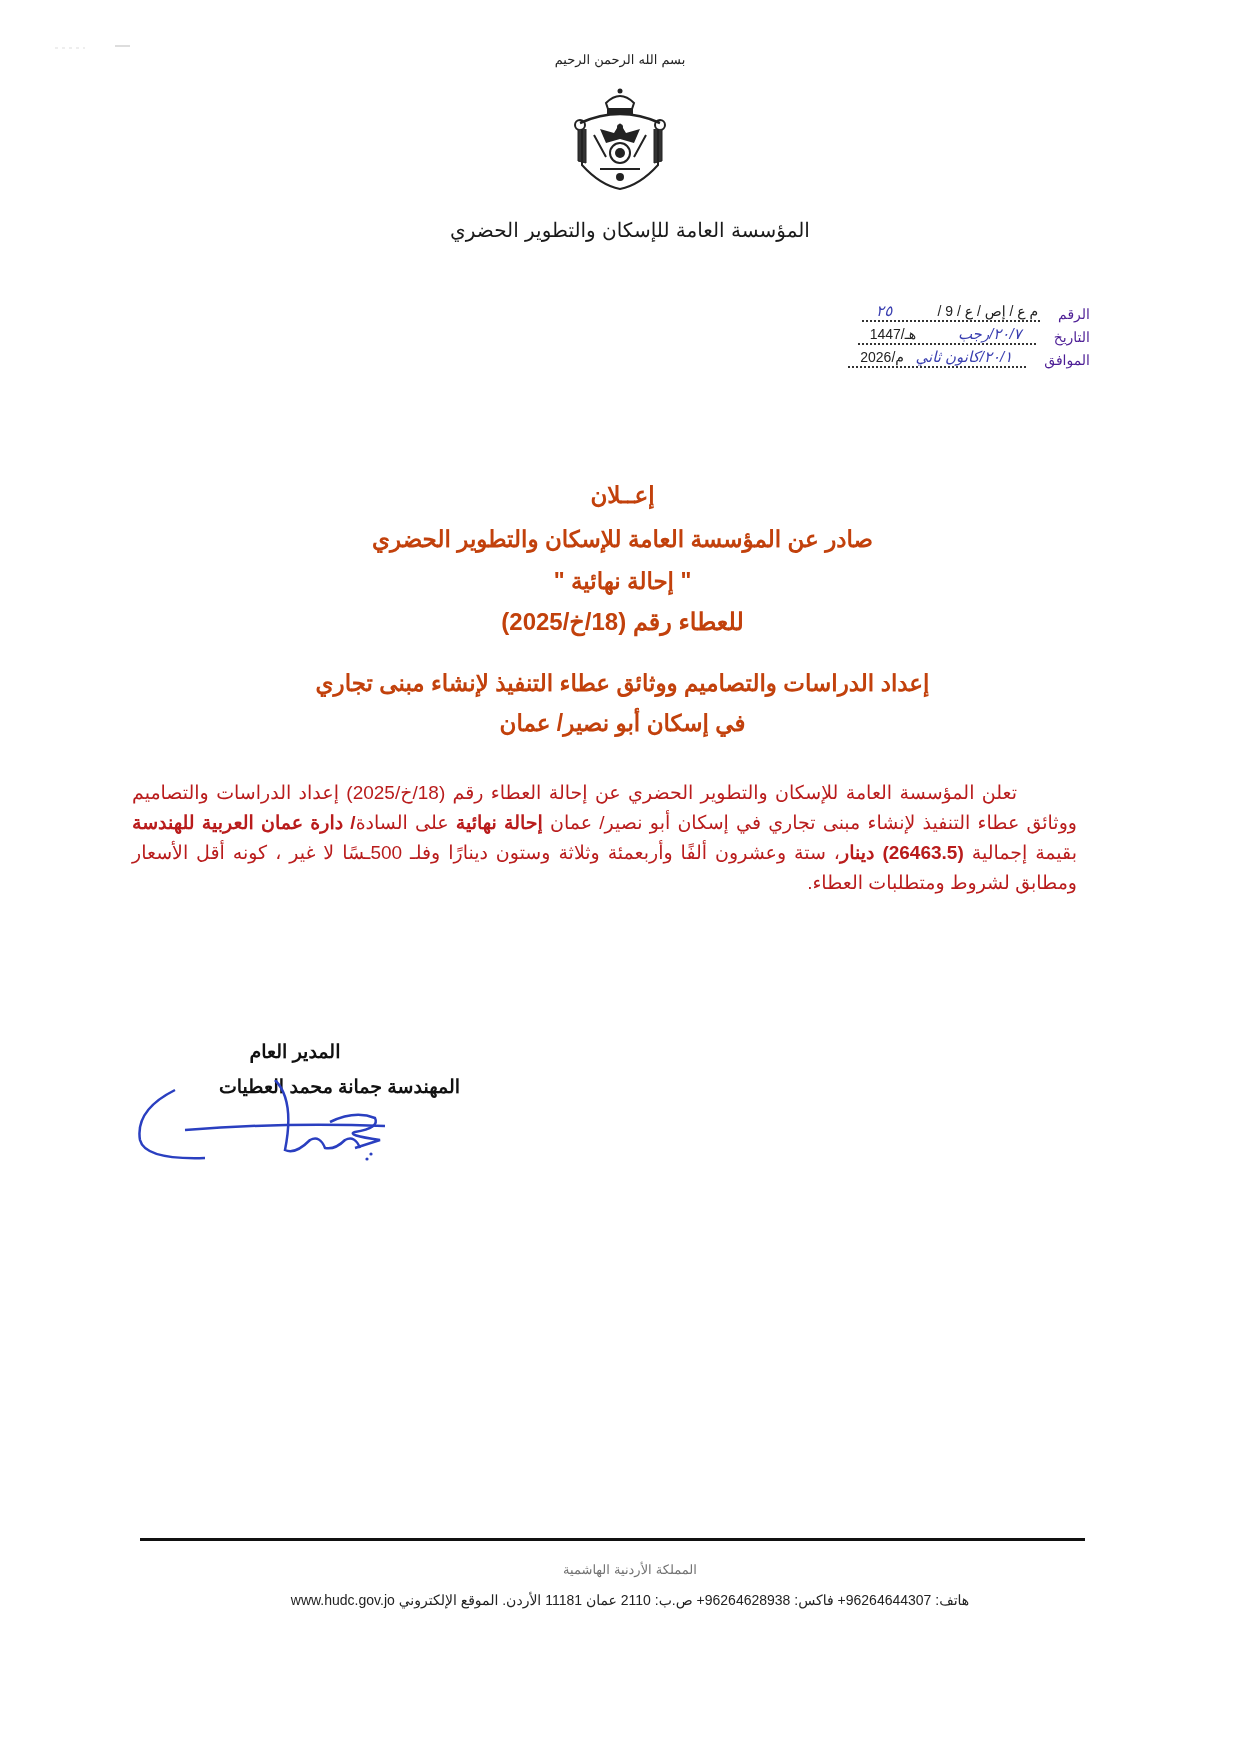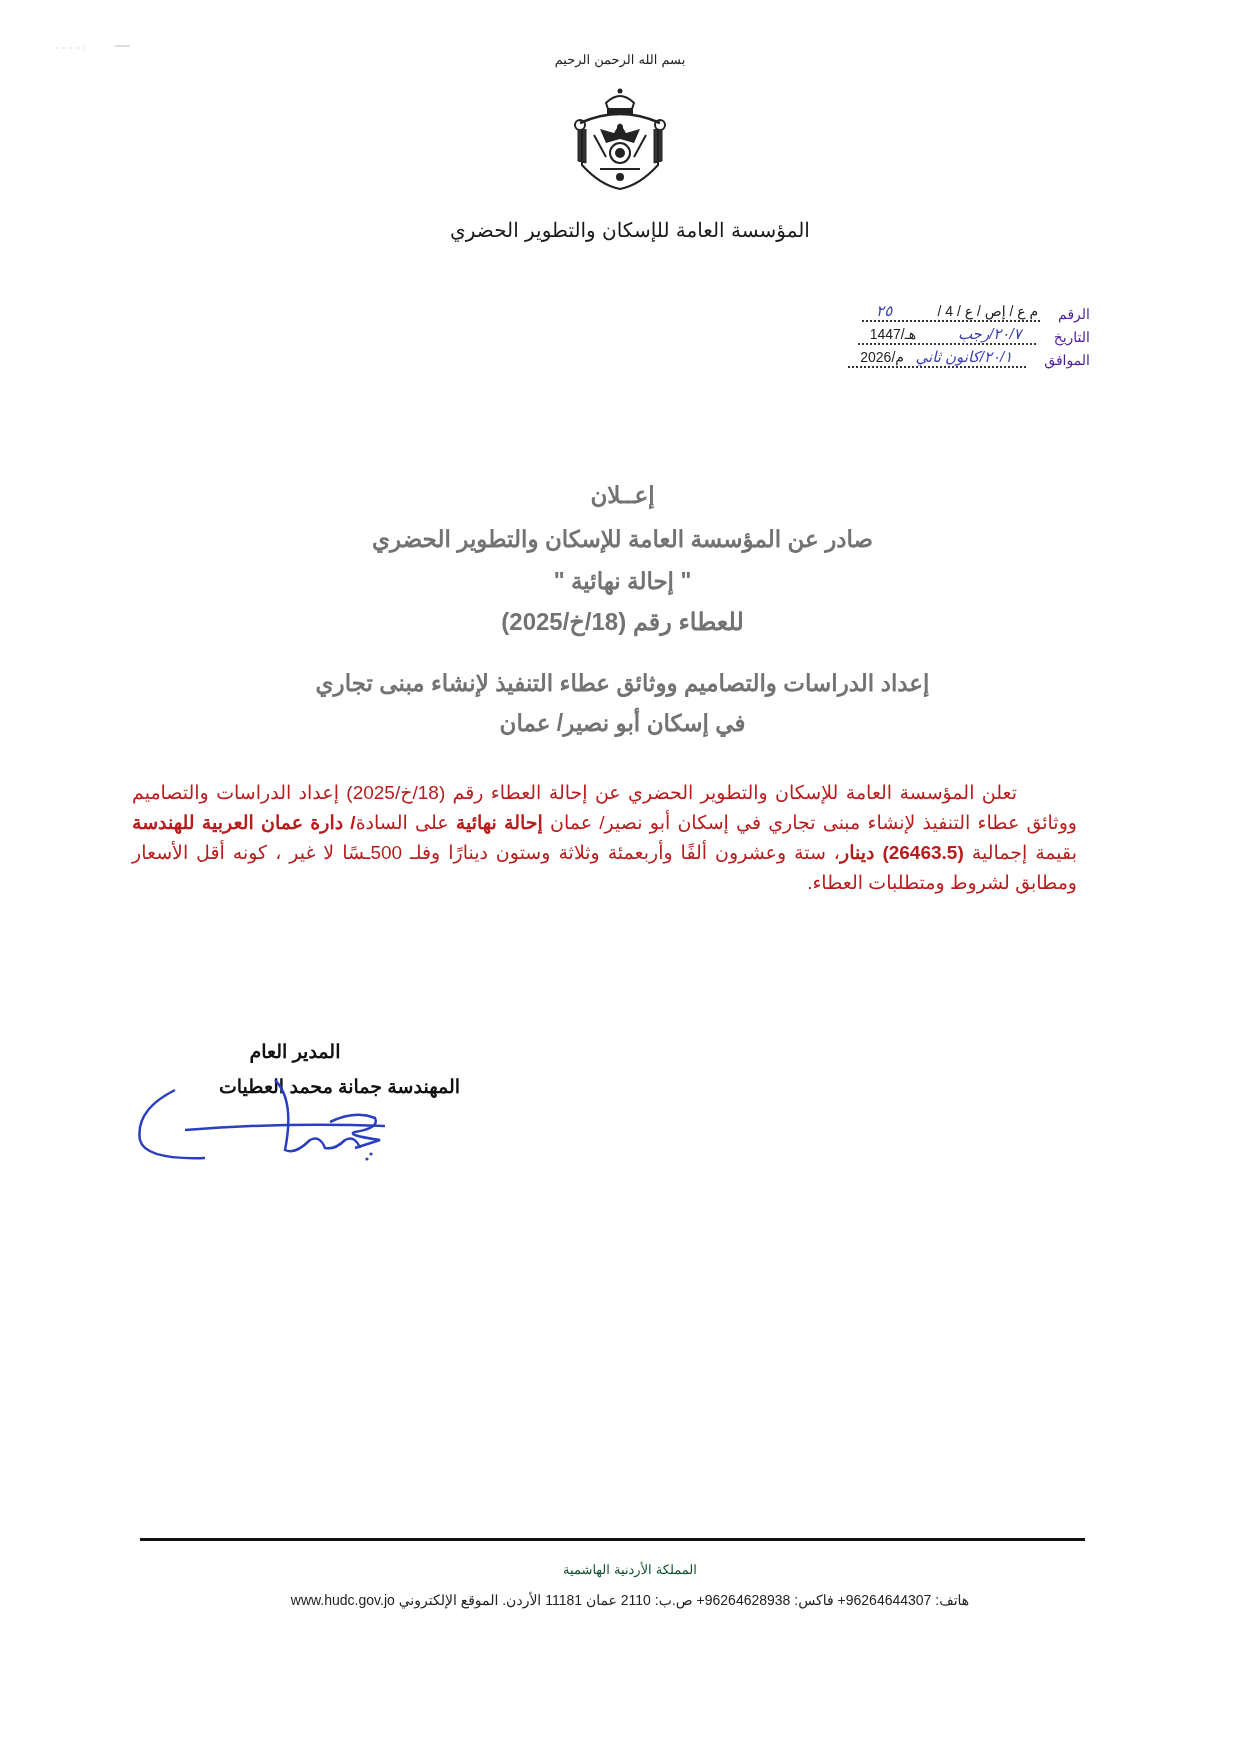--- a/index.html
+++ b/index.html
@@ -22,21 +22,21 @@
   .ref-label { color: #4c1d95; }
   .ref-dots { border-bottom: 2px dotted #333; width: 178px; height: 18px; position: relative; margin-right: 18px; }
   .ref-value { position: absolute; left: 12px; bottom: 1px; white-space: nowrap; color: #222; font-size: 14px; }
   .ref-hand { position: absolute; right: 14px; bottom: 0px; color: #3a3fb0; font-style: italic; font-size: 15px; white-space: nowrap; }
   #ref-number { top: 300px; }
   #ref-hijri { top: 323px; }
   #ref-greg { top: 346px; }
 
   
   .title { position: absolute; left: 200px; width: 845px; text-align: center; font-weight: bold;
-           font-family: "Liberation Sans", sans-serif; color: #737373; }
+           font-family: "Liberation Sans", sans-serif; color: #c2410c; }
   #t1 { top: 482px; font-size: 23px; }
   #t2 { top: 526px; font-size: 23px; }
   #t3 { top: 568px; font-size: 23px; }
   #t4 { top: 608px; font-size: 24px; }
   #t5 { top: 670px; font-size: 23px; }
   #t6 { top: 710px; font-size: 23px; }
 
   
   #body-para { left: 132px; top: 778px; width: 945px; font-size: 19px; line-height: 30px; text-align: justify;
                font-family: "Liberation Sans", sans-serif; color: #b91c1c; text-indent: 60px; }
@@ -45,21 +45,21 @@
   
   #sig-title { left: 130px; top: 1040px; width: 330px; text-align: center; font-weight: bold; font-size: 19px;
                font-family: "Liberation Sans", sans-serif; }
   #sig-name { left: 130px; top: 1075px; width: 330px; text-align: right; font-weight: bold; font-size: 19px;
               font-family: "Liberation Sans", sans-serif; }
   #signature { left: 135px; top: 1080px; width: 300px; height: 100px; }
 
   
   #footer-rule { left: 140px; top: 1538px; width: 945px; height: 3px; background: #111; }
   #footer-country { left: 420px; top: 1562px; width: 420px; text-align: center; font-size: 13px;
-                    font-family: "DejaVu Serif", serif; color: #14532d; }
+                    font-family: "DejaVu Serif", serif; color: #737373; }
   #footer-contact { left: 230px; top: 1592px; width: 800px; text-align: center; font-size: 14px;
                     font-family: "Liberation Sans", sans-serif; color: #222; }
 </style>
 </head>
 <body>
 
 <svg id="scan-mark" class="abs" viewBox="0 0 80 6">
   <line x1="0" y1="3" x2="30" y2="3" stroke="#ddd" stroke-width="1" stroke-dasharray="3 4"></line>
   <line x1="60" y1="1" x2="75" y2="1" stroke="#bbb" stroke-width="1"></line>
 </svg>
@@ -91,21 +91,21 @@
   <path d="M40 84 L80 84" stroke="#222" stroke-width="2"></path>
   <circle cx="60" cy="92" r="4" fill="#222"></circle>
 </svg>
 
 <div id="org-name" class="abs rtl">المؤسسة العامة للإسكان والتطوير الحضري</div>
 
 <div id="ref-number" class="ref-row">
   <span class="ref-label">الرقم</span>
   <span class="ref-dots">
     <span class="ref-hand" style="left:14px; right:auto;">٢٥</span>
-    <span class="ref-value rtl" style="left:auto; right:2px;">م ع / إص / ع / 4 /</span>
+    <span class="ref-value rtl" style="left:auto; right:2px;">م ع / إص / ع / 9 /</span>
   </span>
 </div>
 <div id="ref-hijri" class="ref-row">
   <span class="ref-label">التاريخ</span>
   <span class="ref-dots">
     <span class="ref-value">1447/هـ</span>
     <span class="ref-hand rtl">٢٠/٧/رجب</span>
   </span>
 </div>
 <div id="ref-greg" class="ref-row">

